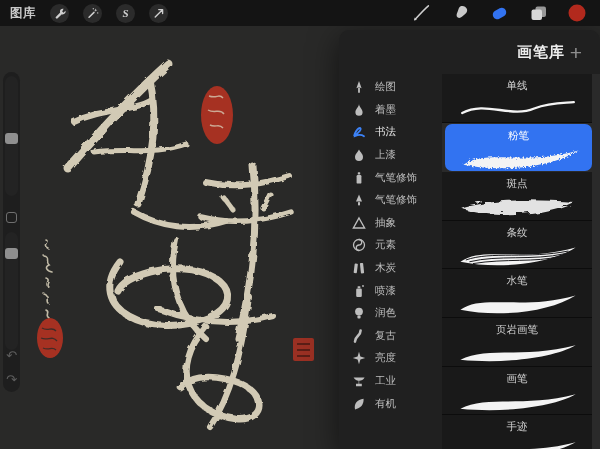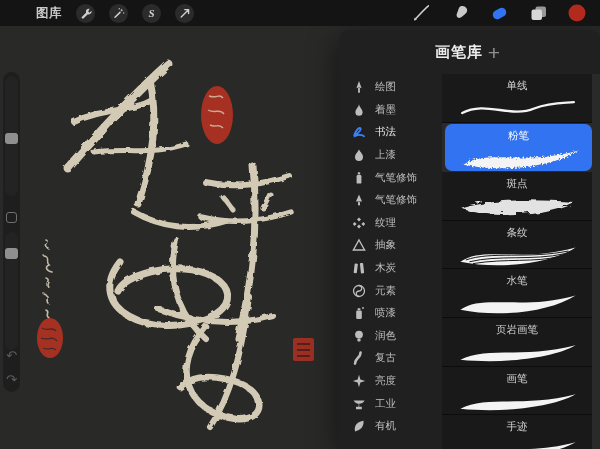--- a/index.html
+++ b/index.html
@@ -3,21 +3,21 @@
 <meta charset="utf-8">
 <style>
   html,body{margin:0;padding:0;background:#000;}
   body{width:600px;height:449px;position:relative;overflow:hidden;
        font-family:"Liberation Sans","DejaVu Sans",sans-serif;
        -webkit-font-smoothing:antialiased;}
   .app{position:absolute;inset:0;background:#292928;}
 
   
   .topbar{position:absolute;top:0;left:0;right:0;height:26px;background:#141414;
-          display:flex;align-items:center;justify-content:space-between;z-index:30;padding-left:26px;}
+          display:flex;align-items:center;justify-content:space-between;z-index:30;}
   .tb-left{display:flex;align-items:center;padding-left:10px;}
   .gallery-btn{color:#c9c9c9;font-size:12.5px;font-weight:bold;letter-spacing:.5px;cursor:default;}
   .tool-circle{width:19px;height:19px;border-radius:50%;background:#2b2b2b;
                display:flex;align-items:center;justify-content:center;margin-left:14px;}
   .tool-circle svg{display:block;}
   .sel-s{color:#d0d0d0;font-size:11px;font-style:italic;font-weight:bold;font-family:"Liberation Serif","DejaVu Serif",serif;}
   .tb-right{display:flex;align-items:center;gap:19px;padding-right:13px;}
   .tb-right .ticon{display:flex;align-items:center;justify-content:center;width:20px;height:20px;}
 
   
@@ -34,21 +34,21 @@
   .handle-1{top:61px;}
   .handle-2{top:176px;}
   .modify-btn{position:absolute;left:3px;top:140px;width:11px;height:11px;border:1.5px solid #6f6f6f;
               border-radius:3px;box-sizing:border-box;background:transparent;}
   .ur-btn{position:absolute;left:0;width:17px;text-align:center;color:#5d5d5d;font-size:13px;line-height:13px;}
   .undo{top:277px;} .redo{top:301px;}
 
   
   .panel{position:absolute;left:339px;top:30px;width:261px;height:419px;background:#202020;
          border-radius:10px 10px 0 0;z-index:25;box-shadow:0 8px 30px rgba(0,0,0,.55);overflow:hidden;}
-  .panel-header{height:44px;display:flex;align-items:center;justify-content:center;
+  .panel-header{height:44px;display:flex;align-items:center;justify-content:flex-end;
                 padding:0 13px 0 14px;}
   .panel-title{margin:0;color:#ececec;font-size:15px;font-weight:bold;letter-spacing:1px;}
   .add-btn{color:#8e8e8e;font-size:21px;font-weight:300;line-height:21px;background:none;border:none;
            padding:0;width:22px;text-align:center;}
   .panel-body{display:flex;height:375px;text-align:center;}
   .cat-list{width:103px;overflow:hidden;padding-top:2px;}
   .cat-item{height:22.6px;display:flex;align-items:center;padding-left:13px;}
   .cat-icon{width:14px;height:14px;display:flex;align-items:center;justify-content:center;flex:0 0 14px;}
   .cat-label{color:#bfbfbf;font-size:10.5px;margin-left:9px;white-space:nowrap;}
   .brush-list{flex:1;background:#2a2a2a;overflow:hidden;}
@@ -279,50 +279,42 @@
               <svg width="14" height="14" viewBox="0 0 14 14">
                 <path d="M7 1.4 L10 8.6 H4 Z" fill="#bdbdbd"></path>
                 <rect x="6" y="9" width="2" height="3.6" rx=".8" fill="#bdbdbd"></rect>
               </svg>
             </span>
             <span class="cat-label">气笔修饰</span>
           </div>
           <div class="cat-item">
             <span class="cat-icon">
               <svg width="14" height="14" viewBox="0 0 14 14">
-                <path d="M7 1.5 L9 3.5 L7 5.5 L5 3.5 Z M2.6 6 L4.6 8 L2.6 10 L.8 8 Z M11.4 6 L13.2 8 L11.4 10 L9.4 8 Z M7 8.5 L9 10.5 L7 12.5 L5 10.5 Z" fill="#bdbdbd"></path>
-              </svg>
-            </span>
-            <span class="cat-label">纹理</span>
-          </div>
-          <div class="cat-item">
-            <span class="cat-icon">
-              <svg width="14" height="14" viewBox="0 0 14 14">
                 <path d="M7 2 L12.6 12 H1.4 Z" fill="none" stroke="#bdbdbd" stroke-width="1.4"></path>
               </svg>
             </span>
             <span class="cat-label">抽象</span>
+          </div>
+          <div class="cat-item">
+            <span class="cat-icon">
+              <svg width="14" height="14" viewBox="0 0 14 14">
+                <circle cx="7" cy="7" r="5.5" fill="none" stroke="#bdbdbd" stroke-width="1.3"></circle>
+                <path d="M7 1.5 a2.75 2.75 0 0 1 0 5.5 a2.75 2.75 0 0 0 0 5.5" fill="none" stroke="#bdbdbd" stroke-width="1.3"></path>
+              </svg>
+            </span>
+            <span class="cat-label">元素</span>
           </div>
           <div class="cat-item">
             <span class="cat-icon">
               <svg width="14" height="14" viewBox="0 0 14 14">
                 <rect x="2.2" y="2.6" width="3.2" height="9.6" rx=".8" fill="#bdbdbd" transform="rotate(7 4 7)"></rect>
                 <rect x="8.4" y="2" width="3.2" height="10.4" rx=".8" fill="#bdbdbd" transform="rotate(-6 10 7)"></rect>
               </svg>
             </span>
             <span class="cat-label">木炭</span>
-          </div>
-          <div class="cat-item">
-            <span class="cat-icon">
-              <svg width="14" height="14" viewBox="0 0 14 14">
-                <circle cx="7" cy="7" r="5.5" fill="none" stroke="#bdbdbd" stroke-width="1.3"></circle>
-                <path d="M7 1.5 a2.75 2.75 0 0 1 0 5.5 a2.75 2.75 0 0 0 0 5.5" fill="none" stroke="#bdbdbd" stroke-width="1.3"></path>
-              </svg>
-            </span>
-            <span class="cat-label">元素</span>
           </div>
           <div class="cat-item">
             <span class="cat-icon">
               <svg width="14" height="14" viewBox="0 0 14 14">
                 <rect x="4.2" y="4.6" width="5.6" height="8.4" rx="1.2" fill="#bdbdbd"></rect>
                 <rect x="5.6" y="2.2" width="2.8" height="2" rx=".4" fill="#bdbdbd"></rect>
                 <circle cx="11" cy="2" r=".9" fill="#bdbdbd"></circle>
               </svg>
             </span>
             <span class="cat-label">喷漆</span>

